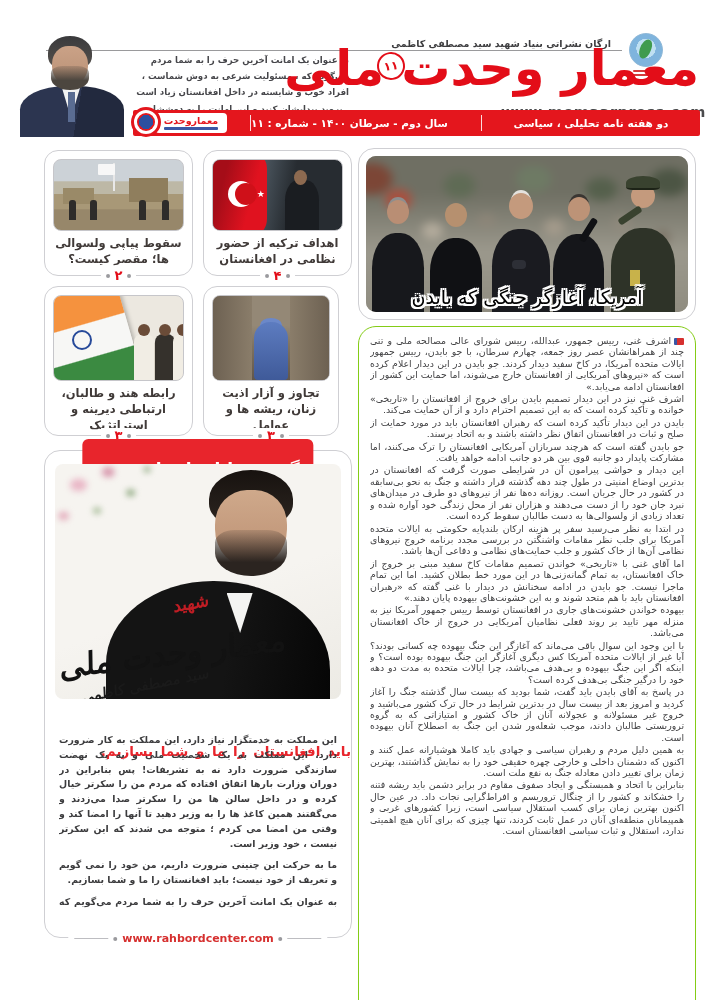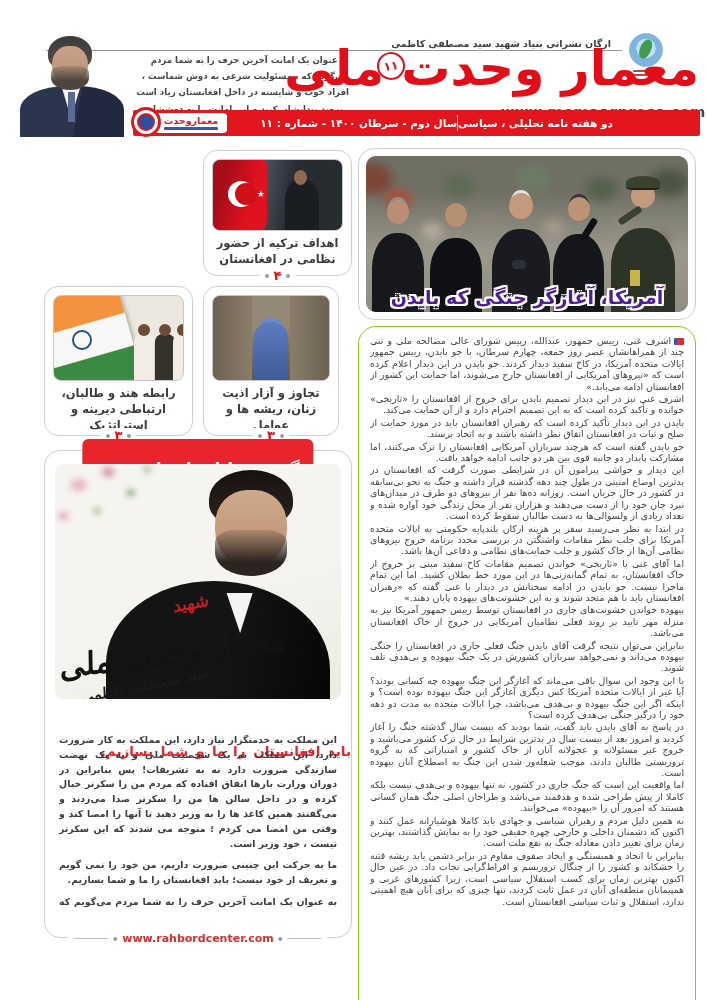--- a/index.html
+++ b/index.html
@@ -39,22 +39,22 @@
   .kz-shirt{position:absolute;left:48px;top:54px;width:18px;height:30px;background:#f2f2f2;
             clip-path:polygon(0 0,100% 0,50% 100%);}
   .kz-stripe{position:absolute;left:54px;top:58px;width:7px;height:30px;background:#5a6c92;}
 
   .hdr-quote{position:absolute;top:52px;right:358px;width:214px;height:84px;font-size:8.6px;
              font-weight:bold;color:#46464a;line-height:16.2px;text-align:right;overflow:hidden;}
 
   .redbar{position:absolute;top:110px;left:133px;width:567px;height:26px;background:#e4161d;
           border-radius:2px;display:flex;align-items:center;direction:rtl;color:#fff;}
   .redbar .seg{font-size:10.5px;font-weight:bold;white-space:nowrap;}
-  .redbar .seg.type{padding-right:24px;width:218px;text-align:left;}
-  .redbar .seg.edition{width:230px;text-align:right;}
+  .redbar .seg.type{padding-right:0;width:218px;text-align:center;}
+  .redbar .seg.edition{width:230px;text-align:left;}
   .redbar .vdiv{width:1px;height:16px;background:rgba(255,255,255,.85);}
   .brandbox{position:absolute;left:22px;top:3px;width:72px;height:20px;background:#fff;border-radius:4px;
             display:flex;flex-direction:column;align-items:center;justify-content:center;}
   .brandbox .b1{font-size:9.5px;font-weight:bold;color:#e4161d;line-height:10px;}
   .brandbox .b2{width:54px;height:3px;background:#3a57a5;border-radius:1px;margin-top:1px;}
   .brandball{position:absolute;left:-2px;top:-3px;width:30px;height:30px;border-radius:50%;background:#fff;
              border:3px solid #e4161d;box-sizing:border-box;}
   .brandball:before{content:"";position:absolute;inset:3px;border-radius:50%;
              background:radial-gradient(circle at 50% 50%, #2d4fa0 0 55%, #e4161d 56% 100%);}
 
@@ -113,22 +113,22 @@
           radial-gradient(36px 26px at 92% 20%, #4c5544 0 50%, transparent 55%),
           radial-gradient(20px 16px at 22% 48%, #b3ab9c 0 50%, transparent 55%),
           radial-gradient(18px 14px at 38% 42%, #8c8578 0 50%, transparent 55%),
           radial-gradient(20px 16px at 58% 46%, #a39a8b 0 50%, transparent 55%),
           radial-gradient(18px 16px at 78% 44%, #8f897c 0 50%, transparent 55%),
           radial-gradient(16px 14px at 90% 52%, #7d7568 0 50%, transparent 55%),
           linear-gradient(180deg,#6f6f63 0 26%,#9b988c 60%,#8e8b7f 100%);}
   .fig{position:absolute;bottom:0;}
   .fig .head{position:absolute;left:50%;transform:translateX(-50%);top:0;border-radius:50%;}
   .fig .torso{position:absolute;left:0;right:0;bottom:0;border-radius:45% 45% 0 0;}
-  .headline{position:absolute;left:0;right:0;bottom:2px;text-align:center;font-weight:bold;
-            color:#4c1d95;font-size:19px;line-height:26px;
+  .headline{position:absolute;left:0;right:0;bottom:2px;text-align:center;font-weight:normal;
+            color:#000000;font-size:19px;line-height:26px;
             text-shadow:-2px -2px 0 #fff,2px -2px 0 #fff,-2px 2px 0 #fff,2px 2px 0 #fff,
                         0 -2px 0 #fff,0 2px 0 #fff,-2px 0 0 #fff,2px 0 0 #fff;}
 
   .article{left:358px;top:326px;width:338px;height:725px;border-radius:18px;border:1px solid #84cc16;
            overflow:hidden;}
   .article-body{position:absolute;inset:8px 11px 22px 11px;overflow:hidden;}
   .article-body p{margin:0 0 1px 0;font-size:9.4px;line-height:11.4px;color:#414143;
                   text-align:justify;text-align-last:right;}
   .ornament{display:inline-block;width:7px;height:7px;background:#d6302f;border-left:3px solid #3a57a5;
             margin-left:3px;border-radius:1px;vertical-align:-1px;}
@@ -213,20 +213,37 @@
     <div class="vdiv"></div>
     <div class="seg edition">سال دوم - سرطان ۱۴۰۰ - شماره : ۱۱</div>
     <div class="vdiv"></div>
     <div class="brandbox">
       <div class="b1">معماروحدت</div>
       <div class="b2"></div>
     </div>
     <div class="brandball"></div>
   </div>
 
+  <div class="card" style="left:44px;top:150px;width:149px;height:126px;">
+    <div class="teaser-img img-village" style="height:70px;">
+      <div class="vg-b1"></div>
+        <div class="vg-pole"></div>
+        <div class="vg-flag"></div>
+      <div class="vg-p" style="left:12%;"></div>
+        <div class="vg-p" style="left:28%;"></div>
+      <div class="vg-p" style="left:66%;"></div>
+        <div class="vg-p" style="left:84%;"></div>
+    </div>
+    <div class="teaser-title" style="top:84px;">سقوط پیاپی ولسوالی ها؛ مقصر کیست؟</div>
+    <div class="pagenum">
+      <span class="dot"></span>
+        <span class="n">۲</span>
+        <span class="dot"></span>
+    </div>
+  </div>
 
   <div class="card" style="left:203px;top:150px;width:149px;height:126px;">
     <div class="teaser-img img-turkey" style="height:70px;">
       <div class="tk-flag"></div>
         <div class="tk-cres"></div>
         <div class="tk-star">★</div>
       <div class="tk-man"></div>
         <div class="tk-head"></div>
     </div>
     <div class="teaser-title" style="top:84px;">اهداف ترکیه از حضور نظامی در افغانستان</div>
@@ -305,24 +322,22 @@
   <div class="card article">
     <div class="article-body">
       <p><span class="ornament"></span><span>اشرف غنی، رییس جمهور، عبدالله، رییس شورای عالی مصالحه ملی و تنی چند از همراهانشان عصر روز جمعه، چهارم سرطان، با جو بایدن، رییس جمهور ایالات متحده آمریکا، در کاخ سفید دیدار کردند. جو بایدن در این دیدار اعلام کرده است که «نیروهای آمریکایی از افغانستان خارج می‌شوند، اما حمایت این کشور از افغانستان ادامه می‌یابد.»</span></p>
       <p>اشرف غنی نیز در این دیدار تصمیم بایدن برای خروج از افغانستان را «تاریخی» خوانده و تأکید کرده است که به این تصمیم احترام دارد و از آن حمایت می‌کند.</p>
       <p>بایدن در این دیدار تأکید کرده است که رهبران افغانستان باید در مورد حمایت از صلح و ثبات در افغانستان اتفاق نظر داشته باشند و به اتحاد برسند.</p>
       <p>جو بایدن گفته است که هرچند سربازان آمریکایی افغانستان را ترک می‌کنند، اما مشارکت پایدار دو جانبه قوی بین هر دو جانب ادامه خواهد یافت.</p>
       <p>این دیدار و حواشی پیرامون آن در شرایطی صورت گرفت که افغانستان در بدترین اوضاع امنیتی در طول چند دهه گذشته قرار داشته و جنگ به نحو بی‌سابقه در کشور در حال جریان است. روزانه ده‌ها نفر از نیروهای دو طرف در میدان‌های نبرد جان خود را از دست می‌دهند و هزاران نفر از محل زندگی خود آواره شده و تعداد زیادی از ولسوالی‌ها به دست طالبان سقوط کرده است.</p>
       <p>در ابتدا به نظر می‌رسید سفر پر هزینه ارکان بلندپایه حکومتی به ایالات متحده آمریکا برای جلب نظر مقامات واشنگتن در بررسی مجدد برنامه خروج نیروهای نظامی آن‌ها از خاک کشور و جلب حمایت‌های نظامی و دفاعی آن‌ها باشد.</p>
       <p>اما آقای غنی با «تاریخی» خواندن تصمیم مقامات کاخ سفید مبنی بر خروج از خاک افغانستان، به تمام گمانه‌زنی‌ها در این مورد خط بطلان کشید. اما این تمام ماجرا نیست. جو بایدن در ادامه سخنانش در دیدار با غنی گفته که «رهبران افغانستان باید با هم متحد شوند و به این خشونت‌های بیهوده پایان دهند.»</p>
       <p>بیهوده خواندن خشونت‌های جاری در افغانستان توسط رییس جمهور آمریکا نیز به منزله مهر تایید بر روند فعلی نظامیان آمریکایی در خروج از خاک افغانستان می‌باشد.</p>
-      <p>بنابراین می‌توان نتیجه گرفت آقای بایدن جنگ فعلی جاری در افغانستان را جنگی بیهوده می‌داند و نمی‌خواهد سربازان کشورش در یک جنگ بیهوده و بی‌هدف تلف شوند.</p>
       <p>با این وجود این سوال باقی می‌ماند که آغازگر این جنگ بیهوده چه کسانی بودند؟ آیا غیر از ایالات متحده آمریکا کس دیگری آغازگر این جنگ بیهوده بوده است؟ و اینکه اگر این جنگ بیهوده و بی‌هدف می‌باشد، چرا ایالات متحده به مدت دو دهه خود را درگیر جنگی بی‌هدف کرده است؟</p>
       <p>در پاسخ به آقای بایدن باید گفت، شما بودید که بیست سال گذشته جنگ را آغاز کردید و امروز بعد از بیست سال در بدترین شرایط در حال ترک کشور می‌باشید و خروج غیر مسئولانه و عجولانه آنان از خاک کشور و امتیازاتی که به گروه تروریستی طالبان دادند، موجب شعله‌ور شدن این جنگ به اصطلاح آنان بیهوده است.</p>
-      <p>اما واقعیت این است که جنگ جاری در کشور، نه تنها بیهوده و بی‌هدف نیست بلکه کاملا از پیش طراحی شده و هدفمند می‌باشد و طراحان اصلی جنگ همان کسانی هستند که امروز آن را «بیهوده» می‌خوانند.</p>
       <p>به همین دلیل مردم و رهبران سیاسی و جهادی باید کاملا هوشیارانه عمل کنند و اکنون که دشمنان داخلی و خارجی چهره حقیقی خود را به نمایش گذاشتند، بهترین زمان برای تغییر دادن معادله جنگ به نفع ملت است.</p>
       <p>بنابراین با اتحاد و همبستگی و ایجاد صفوف مقاوم در برابر دشمن باید ریشه فتنه را خشکاند و کشور را از چنگال تروریسم و افراط‌گرایی نجات داد. در عین حال اکنون بهترین زمان برای کسب استقلال سیاسی است، زیرا کشورهای غربی و همپیمانان منطقه‌ای آنان در عمل ثابت کردند، تنها چیزی که برای آنان هیچ اهمیتی ندارد، استقلال و ثبات سیاسی افغانستان است.</p>
     </div>
     <div class="byline">
       <span class="line"></span>
         <span class="bdot"></span>
       <span class="name">سردبیر</span>
       <span class="bdot"></span>
         <span class="line"></span>
     </div>

